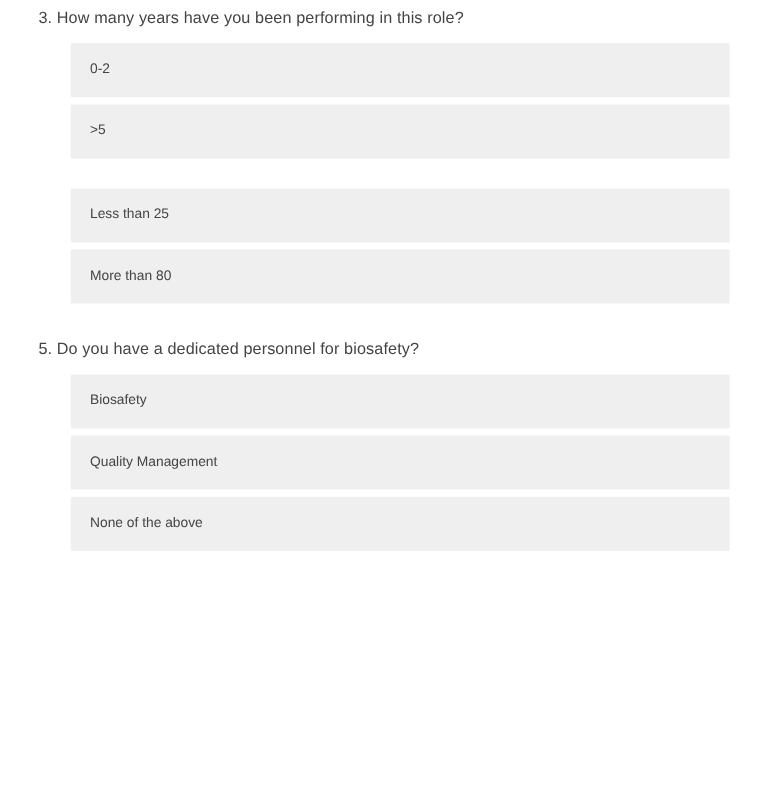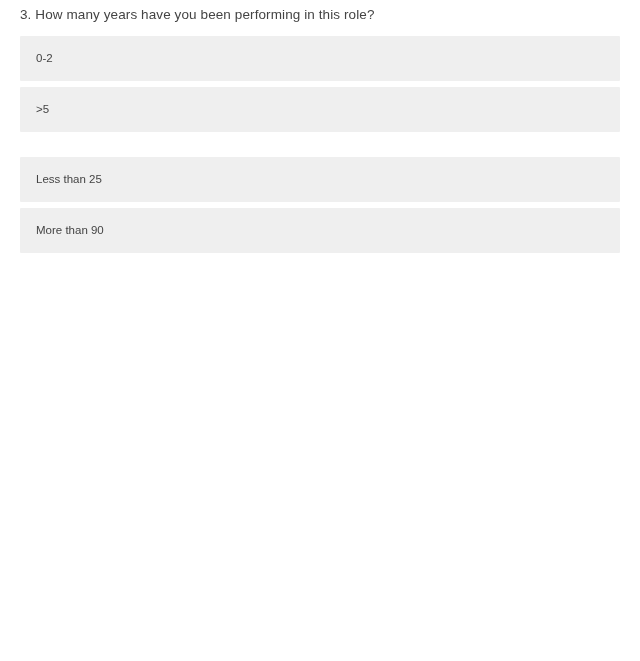--- a/index.html
+++ b/index.html
@@ -13,21 +13,21 @@
     font-family: "Liberation Sans", sans-serif;
     color: #333333;
     overflow: hidden;
   }
   .survey {
     width: 640px;
     padding: 0;
     box-sizing: border-box;
   }
   .question-block {
-    padding: 0 20px;
+    padding: 0 32px;
     box-sizing: border-box;
   }
   .question-title {
     font-size: 13.5px;
     color: #444444;
     line-height: 18px;
     padding: 6px 0 0 0;
     margin: 0 0 12px 0;
     font-weight: 400;
     letter-spacing: 0.1px;
@@ -42,20 +42,21 @@
     height: 45px;
     line-height: 45px;
     padding: 0 16px;
     margin-bottom: 6px;
     box-sizing: border-box;
     border-radius: 1px;
     cursor: pointer;
     white-space: nowrap;
     overflow: hidden;
     text-overflow: ellipsis;
+    margin-left: 27px;
   }
   .option:last-child {
     margin-bottom: 0;
   }
   .q-gap {
     height: 25px;
   }
   .q-gap-small {
     height: 23px;
   }
@@ -71,20 +72,28 @@
       <div class="option">0-2</div>
       <div class="option">&gt;5</div>
     </div>
   </div>
 
   <div class="q-gap"></div>
 
   <div class="question-block">
     <div class="options">
       <div class="option">Less than 25</div>
-      <div class="option">More than 90</div>
+      <div class="option">More than 80</div>
     </div>
   </div>
 
   <div class="q-gap-small"></div>
 
+  <div class="question-block">
+    <div class="question-title">5. Do you have a dedicated personnel for biosafety?</div>
+    <div class="options">
+      <div class="option">Biosafety</div>
+      <div class="option">Quality Management</div>
+      <div class="option">None of the above</div>
+    </div>
+  </div>
 
 </div>
 
 </body></html>

